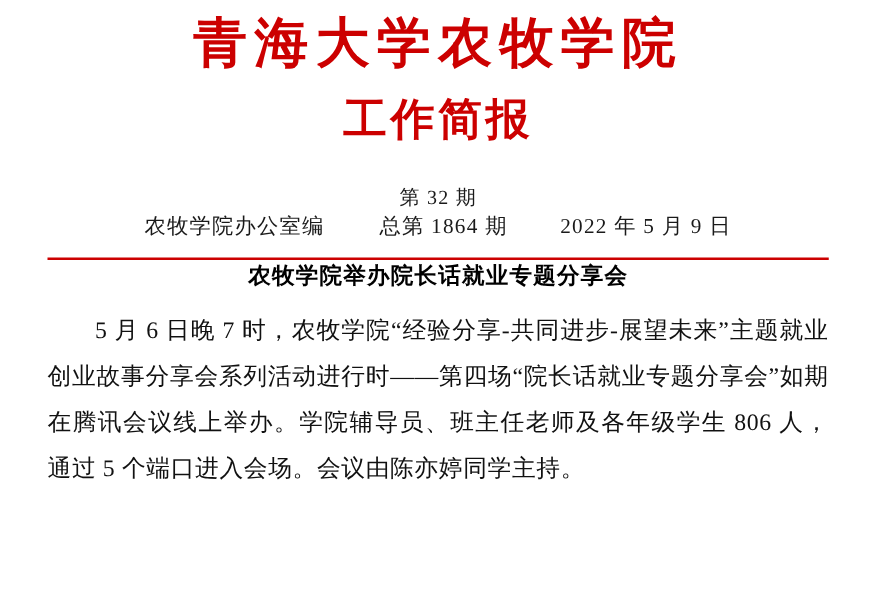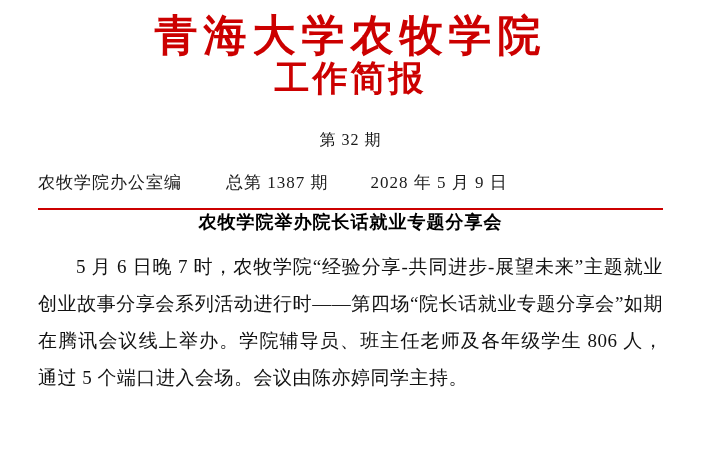--- a/index.html
+++ b/index.html
@@ -32,35 +32,36 @@
     white-space: nowrap;
   }
   .bulletin-title {
     text-align: center;
     color: #cc0000;
     font-family: "DejaVu Serif", serif;
     font-weight: bold;
     font-size: 35px;
     letter-spacing: 3px;
     line-height: 1.1;
+    margin-top: 18px;
   }
   .issue-no {
     text-align: center;
     font-family: "Liberation Serif", serif;
     font-size: 16px;
     color: #1a1a1a;
     margin-top: 32px;
     letter-spacing: 1px;
   }
   .meta-row {
     display: flex;
+    justify-content: center;
     align-items: baseline;
     font-size: 17px;
     color: #1a1a1a;
-    margin-top: 20px;
     letter-spacing: 1px;
   }
   .meta-row .meta-cell {
     white-space: nowrap;
   }
   .meta-gap-1 { width: 44px; }
   .meta-gap-2 { width: 42px; }
   .divider {
     margin-top: 14px;
     height: 0;
@@ -93,23 +94,23 @@
 
   <div class="masthead">青海大学农牧学院</div>
 
   <div class="bulletin-title">工作简报</div>
 
   <div class="issue-no">第 32 期</div>
 
   <div class="meta-row">
     <span class="meta-cell">农牧学院办公室编</span>
     <span class="meta-gap-1"></span>
-    <span class="meta-cell">总第 1387 期</span>
+    <span class="meta-cell">总第 1864 期</span>
     <span class="meta-gap-2"></span>
-    <span class="meta-cell">2028 年 5 月 9 日</span>
+    <span class="meta-cell">2022 年 5 月 9 日</span>
   </div>
 
   <div class="divider"></div>
 
   <div class="article-title">农牧学院举办院长话就业专题分享会</div>
 
   <div class="body-text">5 月 6 日晚 7 时，农牧学院“经验分享-共同进步-展望未来”主题就业创业故事分享会系列活动进行时——第四场“院长话就业专题分享会”如期在腾讯会议线上举办。学院辅导员、班主任老师及各年级学生 806 人，通过 5 个端口进入会场。会议由陈亦婷同学主持。</div>
 
 </div>
 

